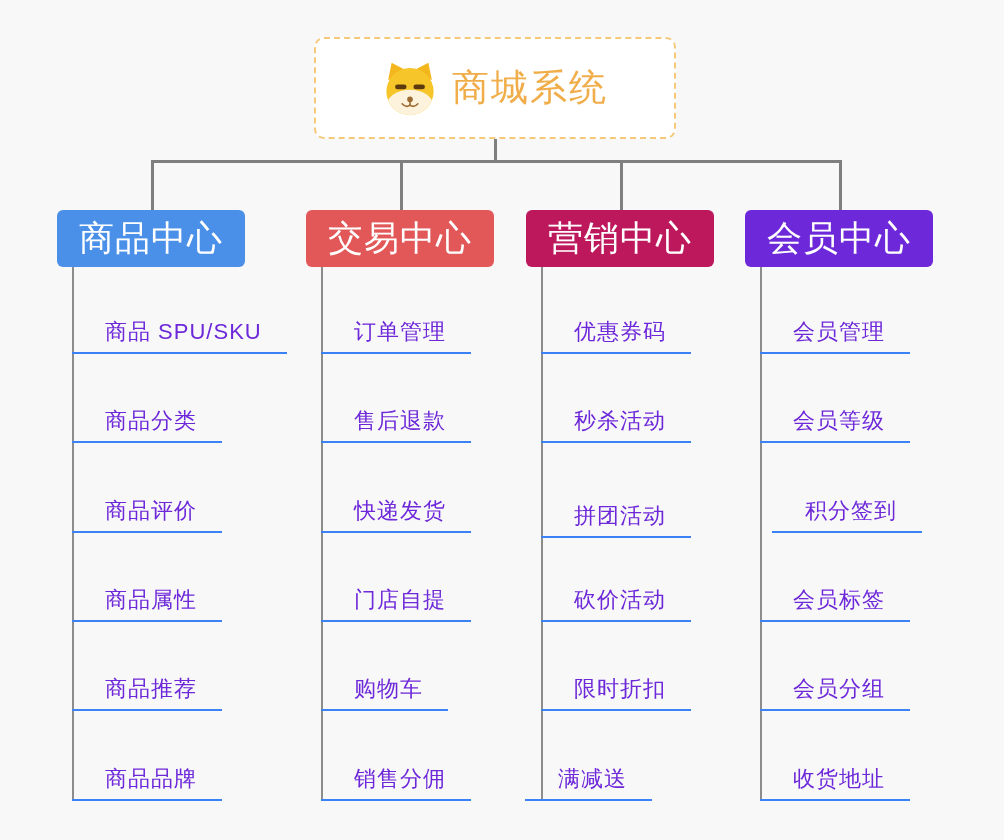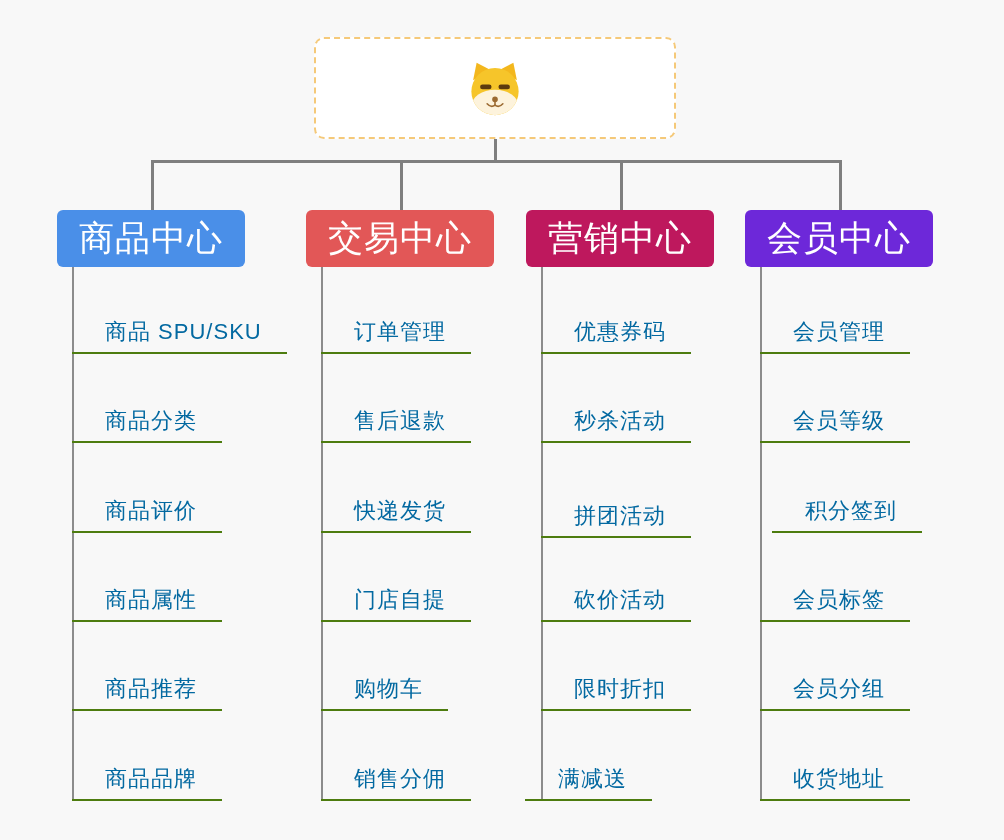--- a/index.html
+++ b/index.html
@@ -31,22 +31,22 @@
     border-radius:6px;color:#ffffff;font-size:35px;letter-spacing:1px;
     display:flex;align-items:center;justify-content:center;
     cursor:default;
   }
 
   
   .leaf{
     position:absolute;height:44px;box-sizing:border-box;
     display:flex;align-items:flex-end;
     padding:0 25px 5px 33px;
-    border-bottom:2px solid #4d7c0f;
-    font-size:22px;letter-spacing:1px;color:#0369a1;
+    border-bottom:2px solid #3b82f6;
+    font-size:22px;letter-spacing:1px;color:#6d28d9;
     white-space:nowrap;
   }
 </style>
 </head>
 <body>
 
 <div class="canvas">
 
   <div id="connectors">
       <div class="line" style="left: 494px; top: 139px; width: 3px; height: 24px; background: rgb(127, 127, 127);"></div>
@@ -67,20 +67,21 @@
           </clipPath>
         </defs>
       <circle cx="32" cy="36" r="27" fill="#f6c52a"></circle>
       <ellipse cx="32" cy="53" rx="27" ry="19" fill="#fdf3dc" clip-path="url(#headclip)"></ellipse>
       <rect x="15" y="28" width="13" height="5.5" rx="2.7" fill="#5c3a0e"></rect>
       <rect x="36" y="28" width="13" height="5.5" rx="2.7" fill="#5c3a0e"></rect>
       <circle cx="32" cy="45" r="3.2" fill="#9c6b32"></circle>
       <path d="M32,45 L32,51" stroke="#9c6b32" stroke-width="1.8" fill="none" stroke-linecap="round"></path>
       <path d="M23,50 Q27.5,55 32,51.5 Q36.5,55 41,50" stroke="#9c6b32" stroke-width="1.8" fill="none" stroke-linecap="round"></path>
     </svg>
+    <span class="root-title">商城系统</span>
   </div>
 
   <div id="branches">
       <div class="branch-box" style="left: 57px; background: rgb(74, 143, 232);">商品中心</div>
       <div class="trunk" style="left: 72px; top: 267px; height: 534px; background: rgb(140, 140, 140);"></div>
       <div class="leaf" style="left: 72px; top: 310px;">商品 SPU/SKU</div>
       <div class="leaf" style="left: 72px; top: 399px;">商品分类</div>
       <div class="leaf" style="left: 72px; top: 489px;">商品评价</div>
       <div class="leaf" style="left: 72px; top: 578px;">商品属性</div>
       <div class="leaf" style="left: 72px; top: 667px;">商品推荐</div>

